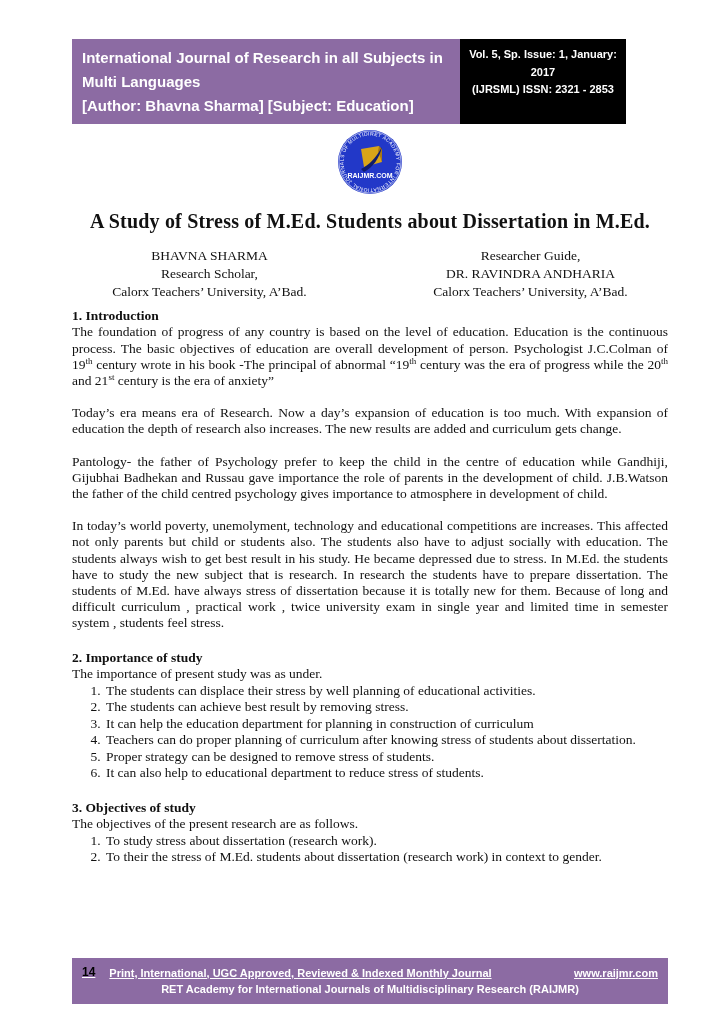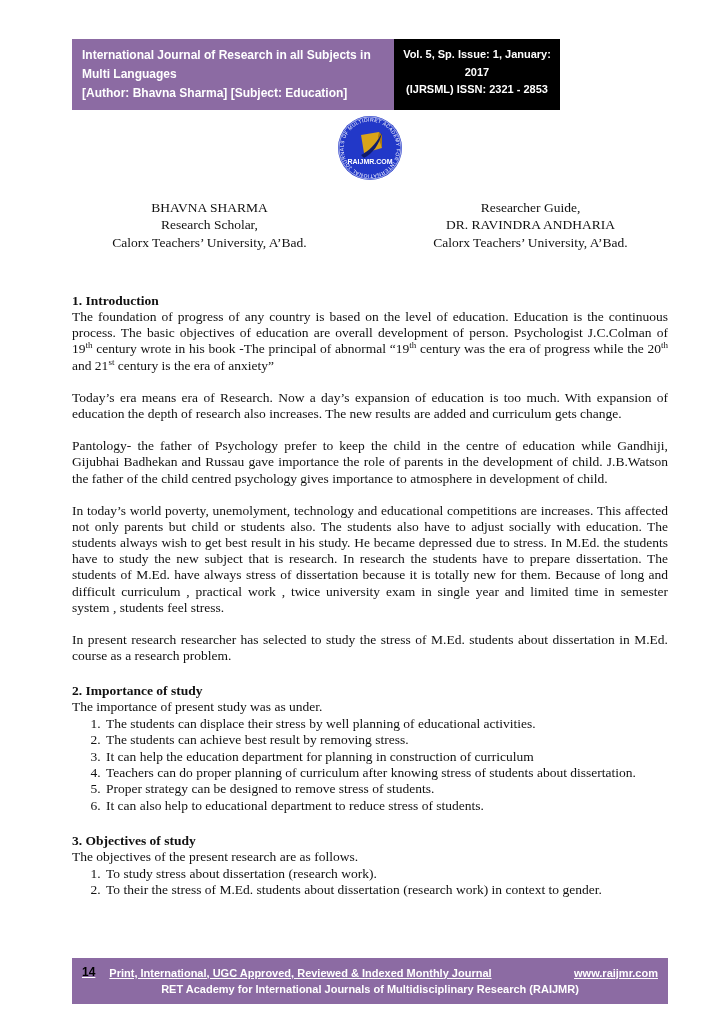--- a/index.html
+++ b/index.html
@@ -8,43 +8,43 @@
     position:relative; width:725px; height:1024px; margin:0 auto;
     background:#ffffff; color:#111;
     font-family:"Liberation Serif", serif;
     overflow:hidden;
   }
   .content { position:absolute; left:72px; top:39px; width:596px; }
 
   
   .header { display:flex; width:596px; }
   .header-left {
-    width:322px; background:#8c6ba3; color:#fff; padding:7px 10px 6px;
-    font-family:"Liberation Sans", sans-serif; font-weight:bold; font-size:12px;
+    width:388px; background:#8c6ba3; color:#fff; padding:7px 10px 6px;
+    font-family:"Liberation Sans", sans-serif; font-weight:bold; font-size:15px;
     line-height:1.6;
   }
   .header-right {
     width:166px; background:#000; color:#fff; padding:7px 8px 6px;
     font-family:"Liberation Sans", sans-serif; font-weight:bold; font-size:11px;
     line-height:1.6; text-align:center;
   }
 
   
   .logo-wrap { width:66px; margin:5px auto 0; }
 
   
   .paper-title {
     margin-top:11px; text-align:center;
     font-size:20px; font-weight:bold; letter-spacing:0.2px;
   }
   .authors { display:flex; margin-top:14px;gap:46px; }
   .author { flex:1; text-align:center; font-size:13.5px; line-height:1.32; }
 
   
-  .body-text { margin-top:41px; font-size:13.5px; }
+  .body-text { margin-top:8px; font-size:13.5px; }
   .sec-heading { font-size:13.5px; font-weight:bold; }
   .body-text p {
     text-align:justify; line-height:1.2; margin:0 0 16px;
   }
   .body-text p.lead { margin:0; text-align:left; }
   sup { font-size:9px; line-height:0; }
   ol { margin:0 0 16px; padding-left:32px; }
   ol li { line-height:1.22; padding-left:2px; }
   .sec-gap { height:3px; }
 
@@ -88,20 +88,21 @@
         <text font-family="Liberation Sans, sans-serif" font-size="5" fill="#ffffff" letter-spacing="0.4">
           <textPath href="#ringPath">RET ACADEMY FOR INTERNATIONAL JOURNALS OF MULTIDISCIPLINARY RESEARCH •</textPath>
         </text>
         <polygon points="24,20 42,17 45,33 27,38" fill="#d9a419"></polygon>
         <polygon points="42,17 45,20 45,33 41,22" fill="#a87812"></polygon>
         <path d="M24 40 C32 36 38 30 45 18 C42 30 36 38 27 43 Z" fill="#101c6e"></path>
         <text x="33" y="49" text-anchor="middle" font-family="Liberation Sans, sans-serif" font-weight="bold" font-size="7" fill="#ffffff">RAIJMR.COM</text>
       </svg>
     </div>
 
+    <h1 class="paper-title">A Study of Stress of M.Ed. Students about Dissertation in M.Ed.</h1>
 
     <div class="authors">
       <div class="author">
         <div>BHAVNA SHARMA</div>
         <div>Research Scholar,</div>
         <div>Calorx Teachers’ University, A’Bad.</div>
       </div>
       <div class="author">
         <div>Researcher Guide,</div>
         <div>DR. RAVINDRA ANDHARIA</div>
@@ -109,21 +110,20 @@
       </div>
     </div>
 
     <div class="body-text">
 
       <div class="sec-heading">1. Introduction</div>
       <p>The foundation of progress of any country is based on the level of education. Education is the continuous process. The basic objectives of education are overall development of person. Psychologist J.C.Colman of 19<sup>th</sup> century wrote in his book -The principal of abnormal “19<sup>th</sup> century was the era of progress while the 20<sup>th</sup> and 21<sup>st</sup> century is the era of anxiety”</p>
       <p>Today’s era means era of Research. Now a day’s expansion of education is too much. With expansion of education the depth of research also increases. The new results are added and curriculum gets change.</p>
       <p>Pantology- the father of Psychology prefer to keep the child in the centre of education while Gandhiji, Gijubhai Badhekan and Russau gave importance the role of parents in the development of child. J.B.Watson the father of the child centred psychology gives importance to atmosphere in development of child.</p>
       <p>In today’s world poverty, unemolyment, technology and educational competitions are increases. This affected not only parents but child or students also. The students also have to adjust socially with education. The students always wish to get best result in his study. He became depressed due to stress. In M.Ed. the students have to study the new subject that is research. In research the students have to prepare dissertation. The students of M.Ed. have always stress of dissertation because it is totally new for them. Because of  long and difficult curriculum , practical work , twice university exam in single year  and limited time in semester system , students feel stress.</p>
-      <p>In present research researcher has selected to study the stress of M.Ed. students about dissertation in M.Ed. course as a research problem.</p>
 
       <div class="sec-gap"></div>
       <div class="sec-heading">2. Importance of study</div>
       <p class="lead">The importance of present study was as under.</p>
       <ol>
         <li>The students can displace their stress by well planning of educational activities.</li>
         <li>The students can achieve best result by removing stress.</li>
         <li>It can help the education department for planning in construction of curriculum</li>
         <li>Teachers can do proper planning of curriculum after knowing stress of students about dissertation.</li>
         <li>Proper strategy can be designed to remove stress of students.</li>

